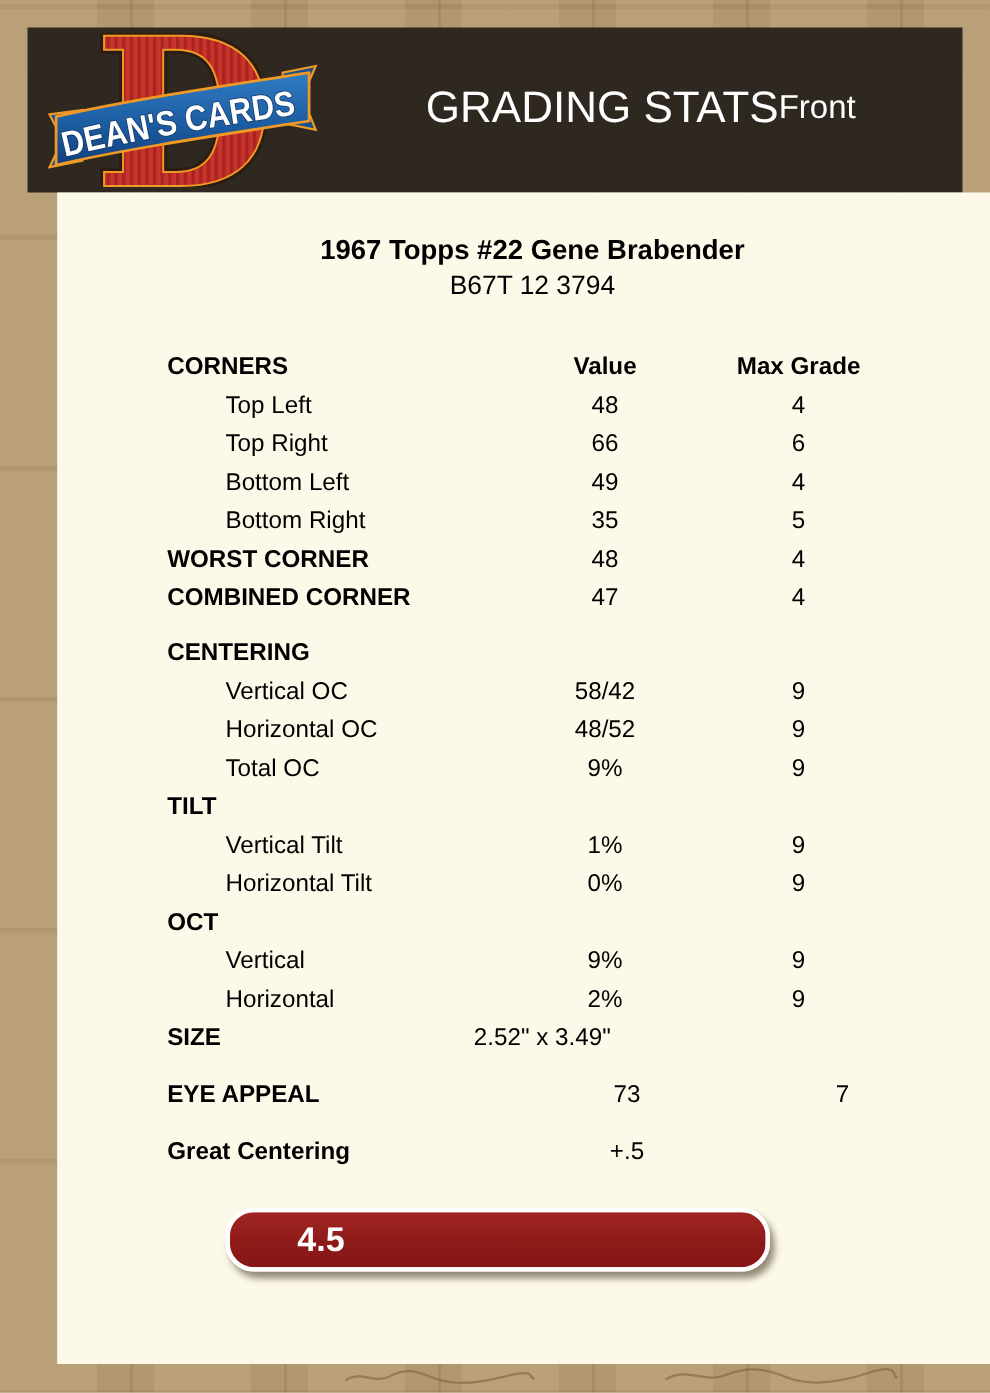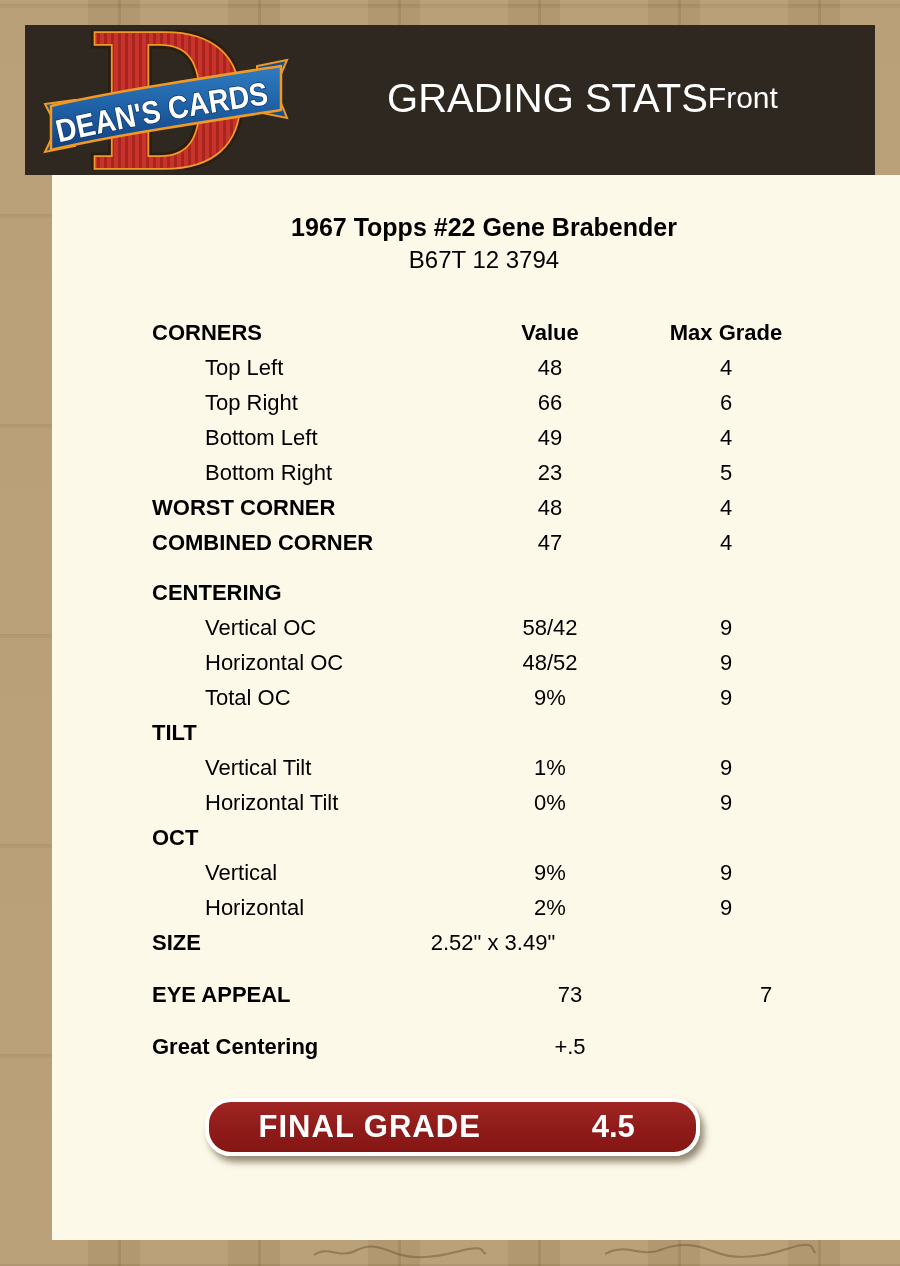--- a/index.html
+++ b/index.html
@@ -141,21 +141,21 @@
         <span class="c-value">66</span>
         <span class="c-max">6</span>
       </div>
       <div class="trow">
         <span class="c-label indented">Bottom Left</span>
         <span class="c-value">49</span>
         <span class="c-max">4</span>
       </div>
       <div class="trow">
         <span class="c-label indented">Bottom Right</span>
-        <span class="c-value">23</span>
+        <span class="c-value">35</span>
         <span class="c-max">5</span>
       </div>
       <div class="trow">
         <span class="c-label bold">WORST CORNER</span>
         <span class="c-value">48</span>
         <span class="c-max">4</span>
       </div>
       <div class="trow">
         <span class="c-label bold">COMBINED CORNER</span>
         <span class="c-value">47</span>
@@ -222,18 +222,17 @@
         <span class="c-max">7</span>
       </div>
       <div class="trow gap-md">
         <span class="c-label bold">Great Centering</span>
         <span class="c-value">+.5</span>
         <span class="c-max"></span>
       </div>
     </div>
 
     <div class="final-grade">
-      <span class="fg-label">FINAL GRADE</span>
       <span class="fg-value">4.5</span>
     </div>
 
   </div>
 </div>
 
 </body></html>

